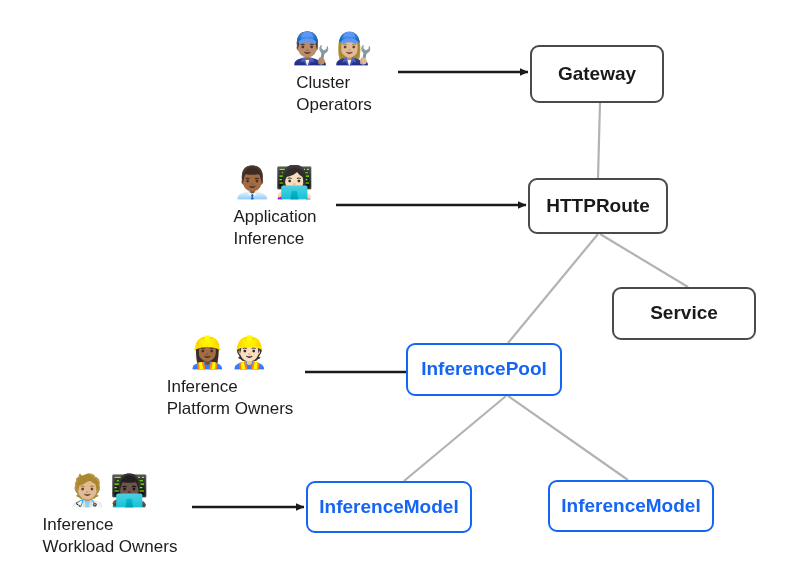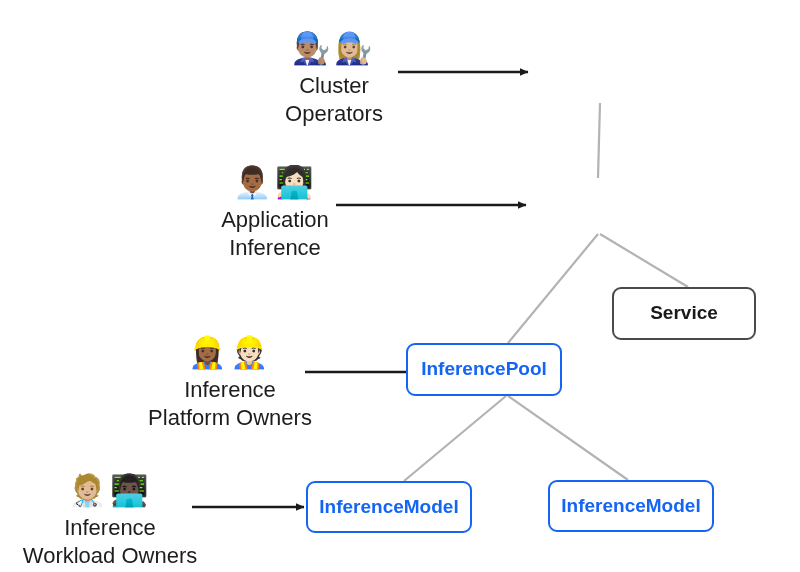--- a/index.html
+++ b/index.html
@@ -61,24 +61,23 @@
     line-height: 1;
     letter-spacing: 3px;
     white-space: nowrap;
     height: 40px;
     display: flex;
     align-items: center;
     justify-content: center;
   }
   .actor-label {
     margin-top: 4px;
-    font-size: 22px;
+    font-size: 17px;
     color: #1d1d1d;
     line-height: 1.28;
-    text-align: center;
     white-space: pre-line;
   }
 </style>
 </head>
 <body>
 
 <div id="diagram">
 
   <svg id="edges" viewBox="0 0 800 572">
     <defs>
@@ -96,21 +95,27 @@
     <polyline points="506,396 404,481" fill="none" stroke="#b3b3b3" stroke-width="2.2"></polyline>
 
     <polyline points="508,396 628,480" fill="none" stroke="#b3b3b3" stroke-width="2.2"></polyline>
 
     <line x1="398" y1="72" x2="528" y2="72" stroke="#1a1a1a" stroke-width="2.6" marker-end="url(#arrowhead)"></line>
     <line x1="336" y1="205" x2="526" y2="205" stroke="#1a1a1a" stroke-width="2.6" marker-end="url(#arrowhead)"></line>
     <line x1="305" y1="372" x2="426" y2="372" stroke="#1a1a1a" stroke-width="2.6" marker-end="url(#arrowhead)"></line>
     <line x1="192" y1="507" x2="304" y2="507" stroke="#1a1a1a" stroke-width="2.6" marker-end="url(#arrowhead)"></line>
   </svg>
 
+  <div class="node dark" style="left:530px; top:45px; width:134px; height:58px;">
+    <span>Gateway</span>
+  </div>
 
+  <div class="node dark" style="left:528px; top:178px; width:140px; height:56px;">
+    <span>HTTPRoute</span>
+  </div>
 
   <div class="node dark" style="left:612px; top:287px; width:144px; height:53px;text-align:center;">
     <span>Service</span>
   </div>
 
   <div class="node blue" style="left:406px; top:343px; width:156px; height:53px;">
     <span>InferencePool</span>
   </div>
 
   <div class="node blue" style="left:306px; top:481px; width:166px; height:52px;">

